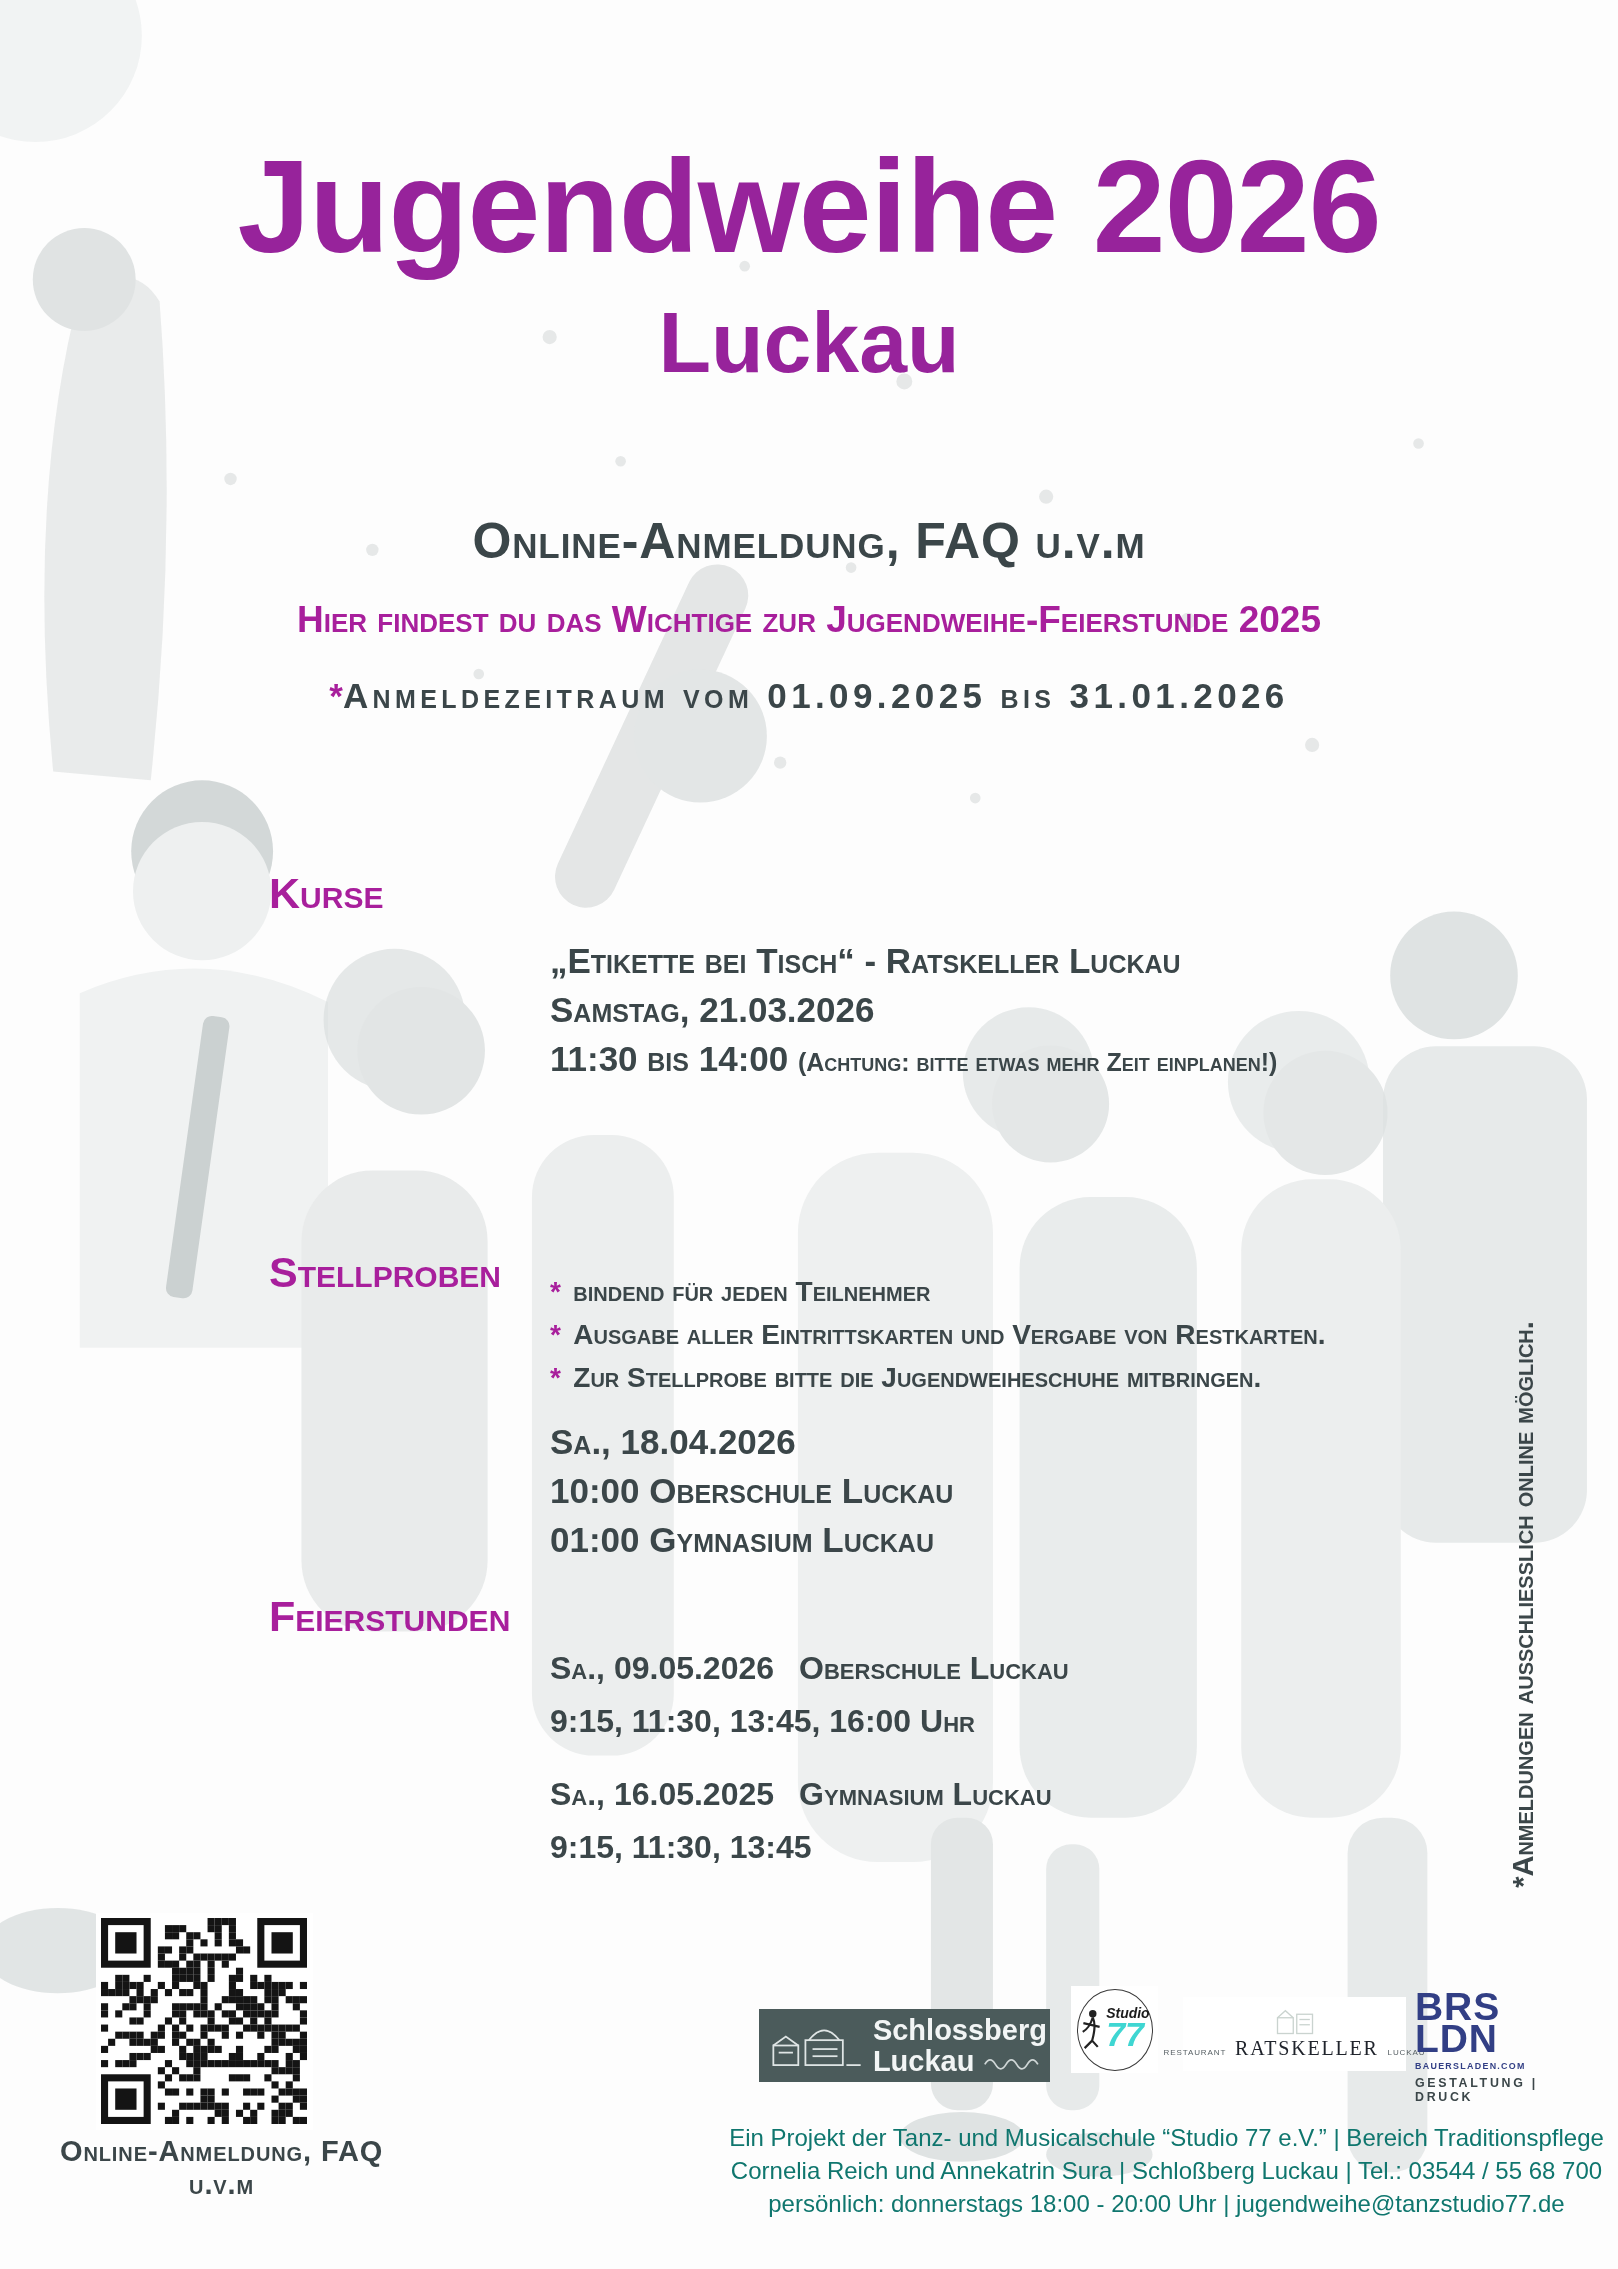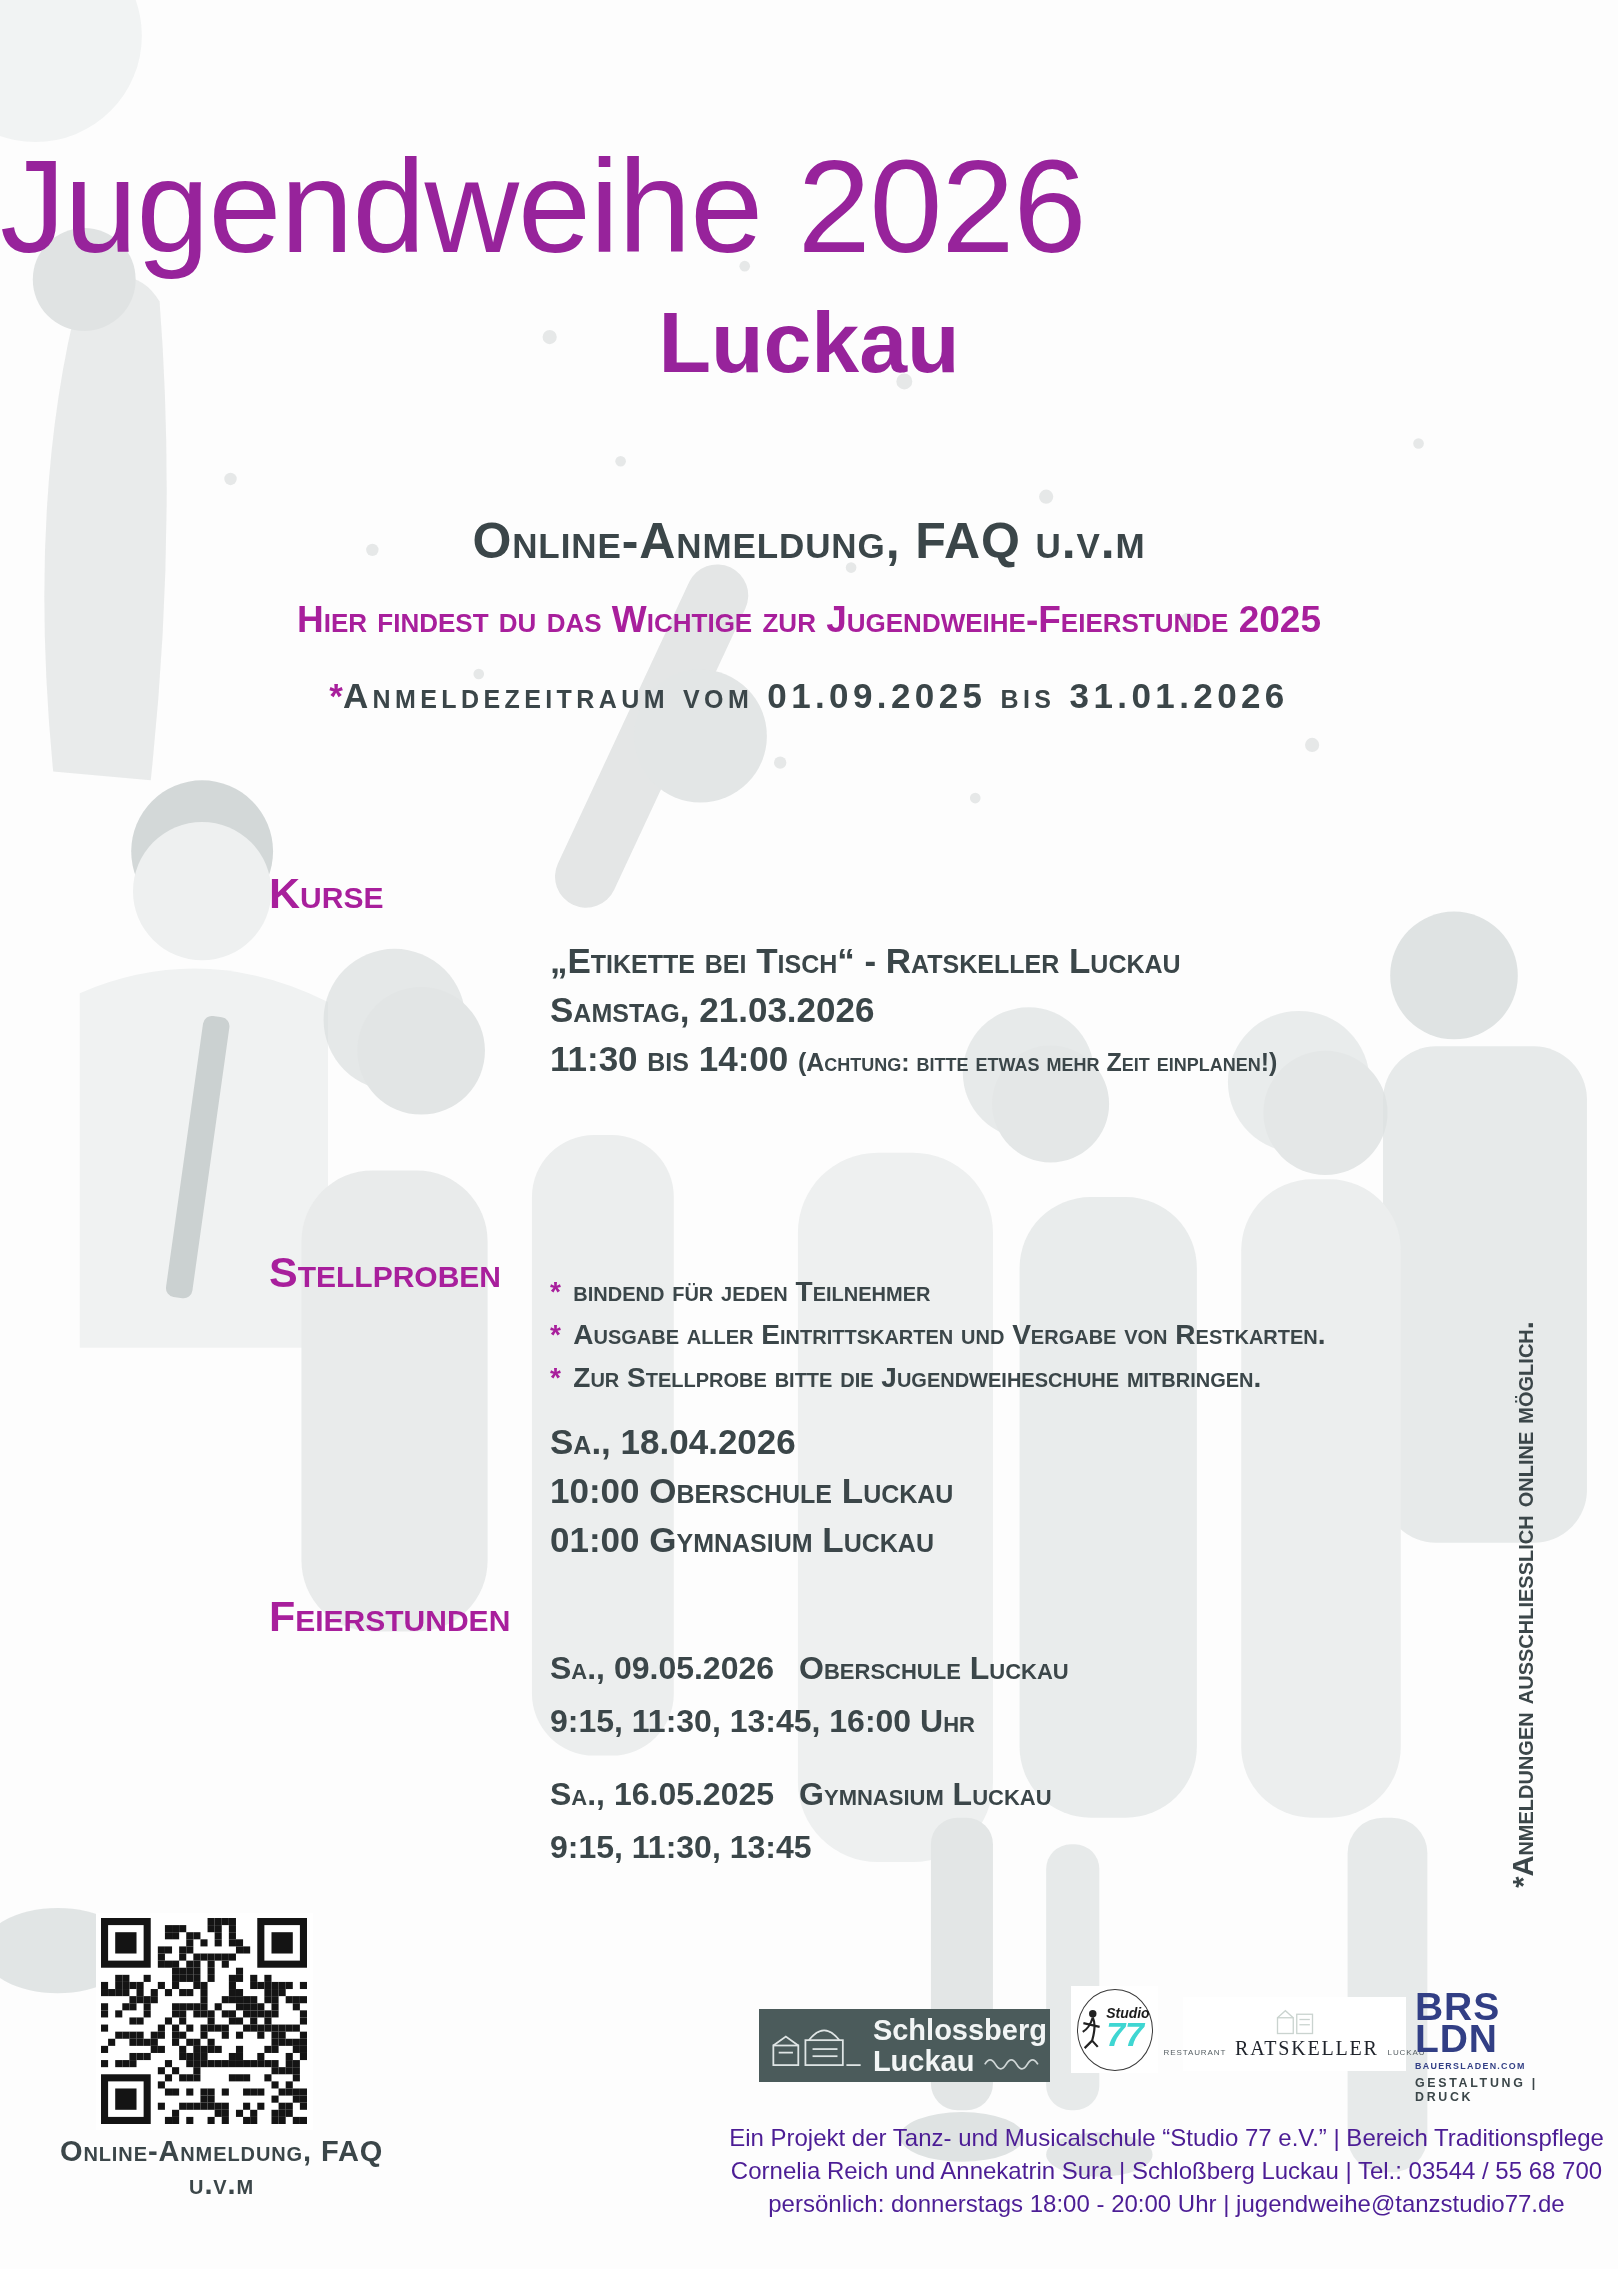--- a/index.html
+++ b/index.html
@@ -5,22 +5,22 @@
   html,body{margin:0;padding:0;background:#ffffff;}
   .poster{
     position:relative;width:1618px;height:2270px;overflow:hidden;
     background:#fdfdfd;font-family:"Liberation Sans",sans-serif;color:#3b4649;
   }
   .abs{position:absolute;}
   .sc{font-variant:small-caps;}
   .center{text-align:center;}
   .bg-svg{position:absolute;left:0;top:0;pointer-events:none;}
 
-  .title{left:0;top:131px;width:1618px;text-align:left;
-    font-size:131px;font-weight:400;letter-spacing:-0.9px;color:#97239b;}
+  .title{left:0;top:131px;width:1618px;text-align:center;
+    font-size:131px;font-weight:700;letter-spacing:-0.9px;color:#97239b;}
   .subtitle{left:0;top:293px;width:1618px;text-align:center;
     font-size:86px;font-weight:600;color:#97239b;}
 
   .heading{left:0;top:512px;width:1618px;font-size:50px;font-weight:bold;letter-spacing:0.9px;color:#3b4649;}
   .subheading{left:0;top:599px;width:1618px;font-size:37px;font-weight:bold;color:#a81f9c;}
   .note-line{left:0;top:676px;width:1618px;font-size:35px;font-weight:bold;letter-spacing:4.4px;color:#3b4649;}
   .note-line .mark{color:#a81f9c;letter-spacing:0;}
 
   .section-label{font-size:43px;font-weight:bold;color:#a81f9c;}
   .event-line{font-size:35px;font-weight:bold;line-height:49px;color:#3b4649;white-space:nowrap;}
@@ -57,21 +57,21 @@
   .rk-row{display:flex;align-items:baseline;gap:8.9px;}
   .rk-side{font-size:8px;letter-spacing:0.9px;color:#565f63;}
   .rk-main{font-family:"Liberation Serif",serif;font-size:20px;letter-spacing:1.8px;color:#20242c;}
 
   .logo-brs{left:1415px;top:1991px;width:124px;text-align:left;}
   .brs-big{font-size:39px;line-height:32px;font-weight:bold;color:#323f85;letter-spacing:0.9px;}
   .brs-domain{font-size:8.9px;font-weight:bold;color:#323f85;letter-spacing:1.3px;margin-top:6.2px;}
   .brs-tagline{font-size:12.4px;font-weight:bold;color:#3b4649;letter-spacing:2.7px;margin-top:5.3px;}
 
   .credits{left:723px;top:2121px;width:887px;text-align:center;
-    font-size:24px;line-height:33px;color:#4c1d95;}
+    font-size:24px;line-height:33px;color:#0f766e;}
 </style>
 </head>
 <body>
 
 <div class="poster">
 
   <svg class="bg-svg" width="1618" height="2270" viewBox="0 0 1825 2560" aria-hidden="true">
     <circle cx="40" cy="40" r="120" fill="#f1f3f3"></circle>
     <path d="M60 870 Q30 560 90 330 Q150 290 180 340 Q200 600 170 880 Z" fill="#e4e6e6" opacity="0.8"></path>
     <circle cx="95" cy="315" r="58" fill="#e0e3e3"></circle>

